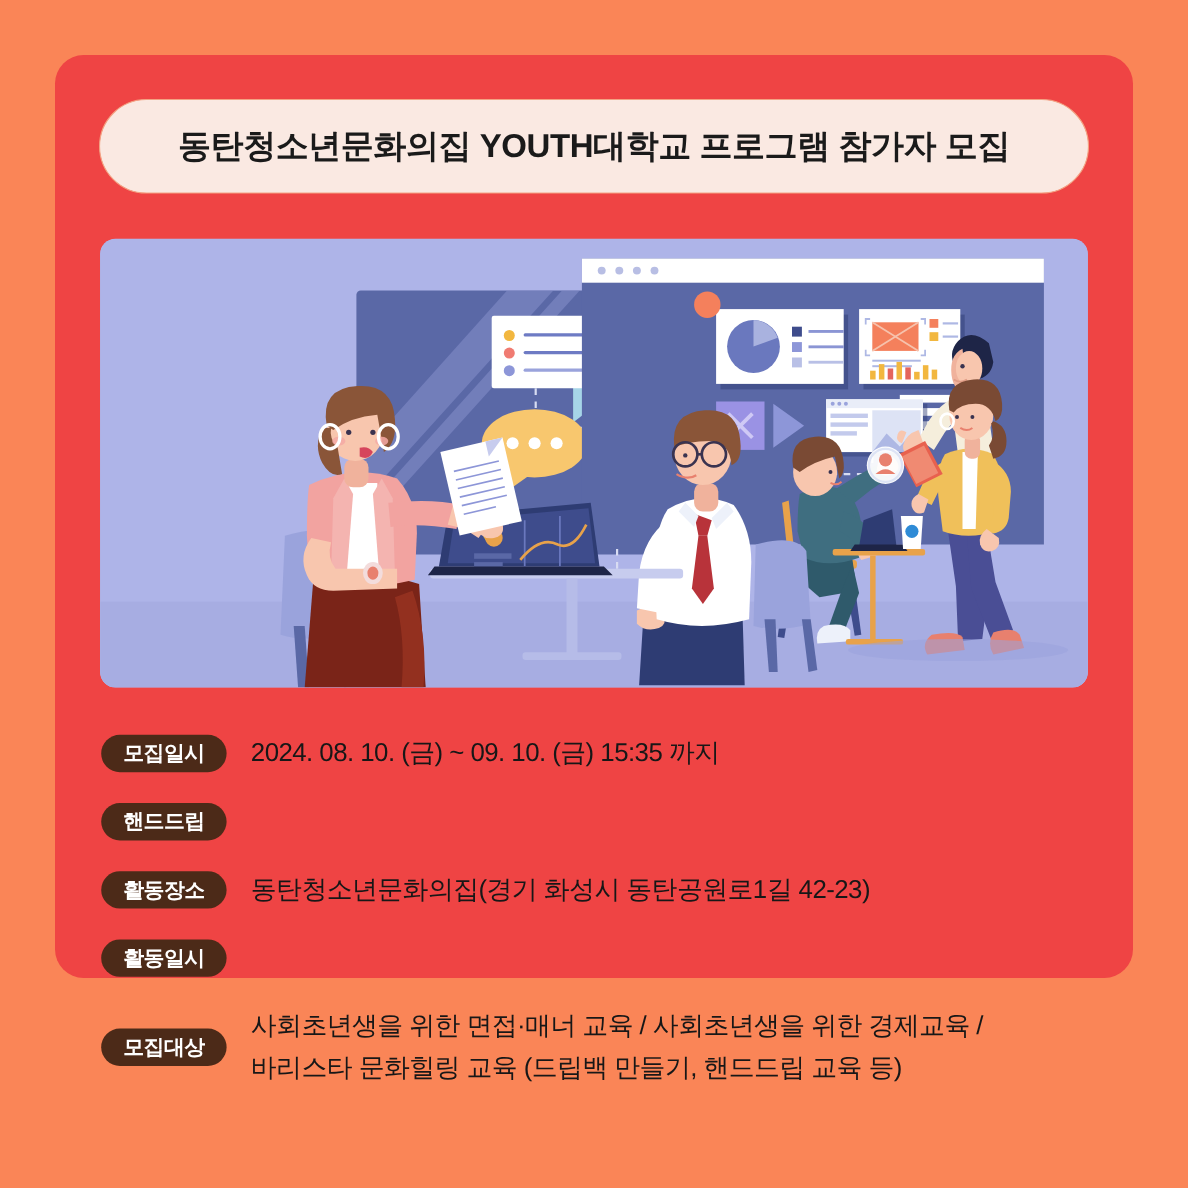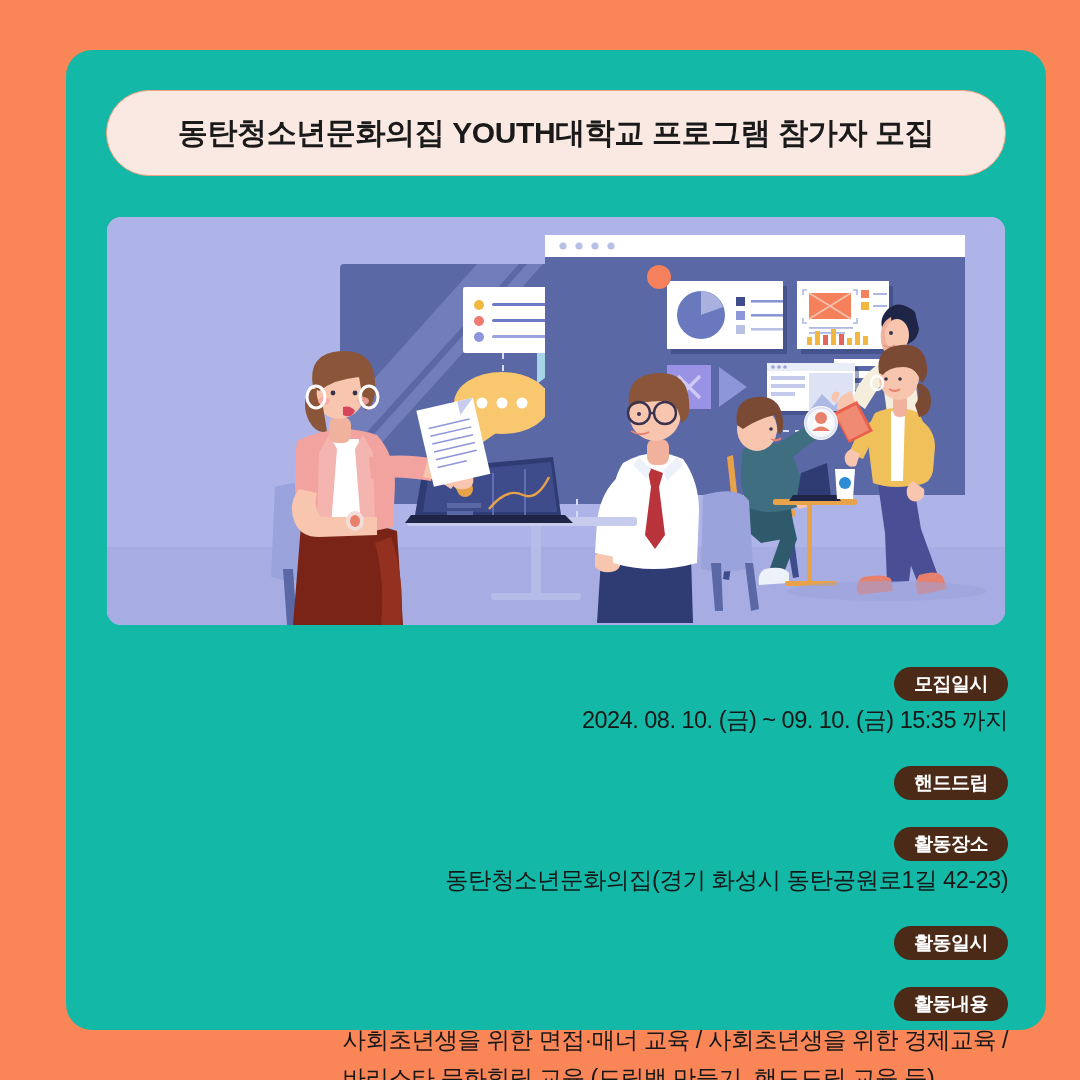--- a/index.html
+++ b/index.html
@@ -10,23 +10,23 @@
     font-family:"Liberation Sans","DejaVu Sans",sans-serif;
     overflow:hidden;
   }
   .poster{
     position:relative;
     width:1080px; height:1080px;
   }
   
   .card{
     position:absolute;
-    left:66px; top:50px;
-    width:980px; height:980px;
-    background:#14b8a6;
+    left:50px; top:50px;
+    width:980px; height:839px;
+    background:#ef4444;
     border-radius:26px;
   }
   
   .title-pill{
     position:absolute;
     left:40px; top:40px;
     width:900px; height:86px;
     background:#FAE9E2;
     border:1.5px solid #F3A383;
     border-radius:43px;
@@ -51,23 +51,22 @@
   .illus-wrap svg{ display:block; width:100%; height:100%; }
 
   
   .info-list{
     position:absolute;
     left:42px; top:615px;
     width:900px;
   }
   .info-row{
     display:flex;
-    align-items:flex-end;
+    align-items:center;
     margin-bottom:25px;
-    flex-direction:column;
   }
   .info-row:last-child{ margin-bottom:0; }
   .pill{
     flex:0 0 auto;
     width:114px; height:34px;
     background:#4C2A18;
     border-radius:17px;
     color:#FFFFFF;
     font-size:19px;
     font-weight:bold;
@@ -450,21 +449,21 @@
       <div class="info-row">
         <div class="pill">활동장소</div>
         <div class="info-val">동탄청소년문화의집(경기 화성시 동탄공원로1길 42-23)</div>
       </div>
 
       <div class="info-row">
         <div class="pill">활동일시</div>
       </div>
 
       <div class="info-row">
-        <div class="pill">활동내용</div>
+        <div class="pill">모집대상</div>
         <div class="info-val">사회초년생을 위한 면접·매너 교육 / 사회초년생을 위한 경제교육 /
 바리스타 문화힐링 교육 (드립백 만들기, 핸드드립 교육 등)</div>
       </div>
 
     </div>
 
   </div>
 </div>
 
 </body></html>

